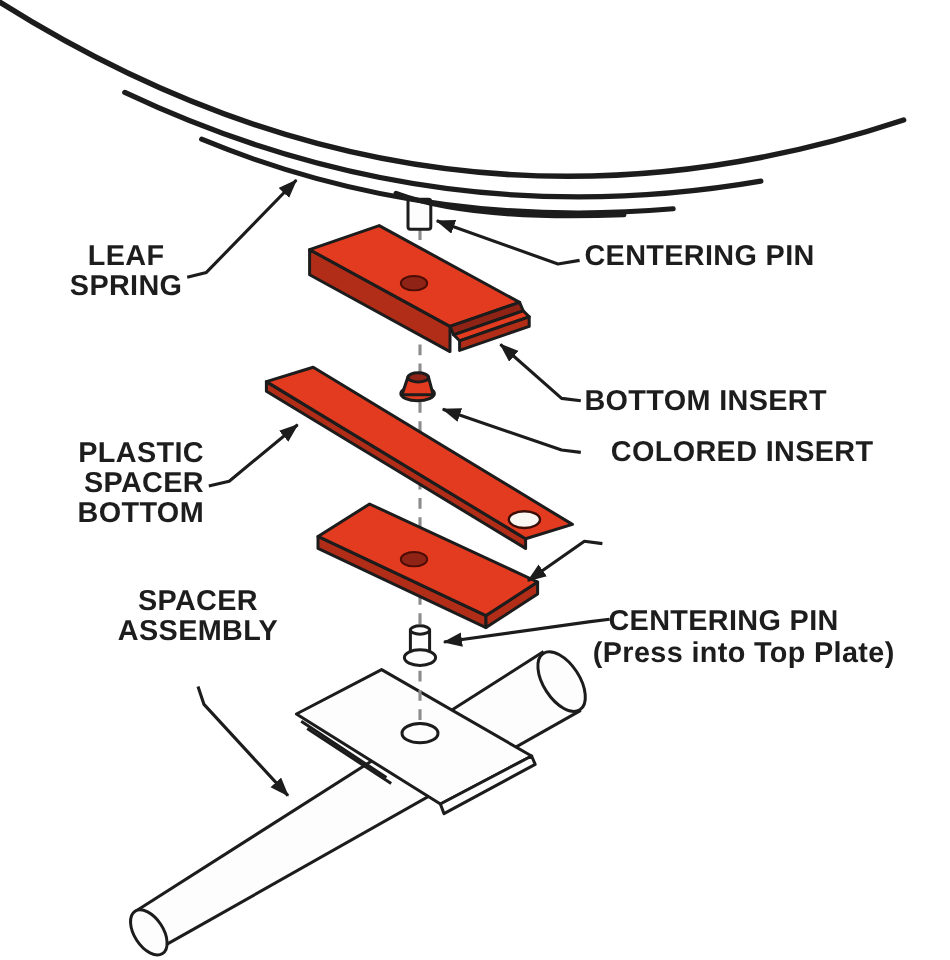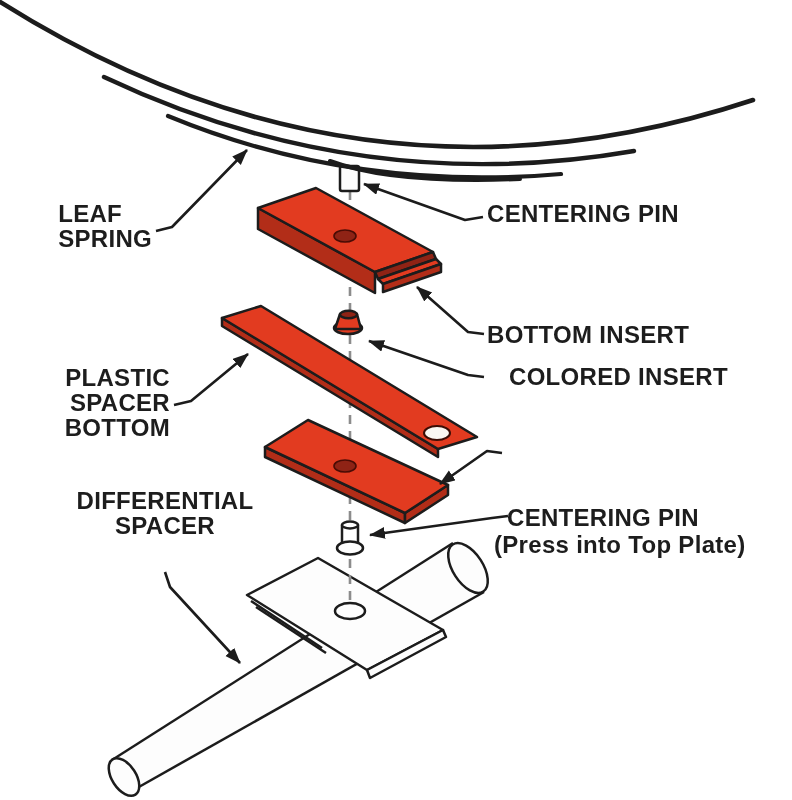--- a/index.html
+++ b/index.html
@@ -113,21 +113,21 @@
       <polyline class="leader" marker-end="url(#arrow)" points="483,217 465,220 364,184"></polyline>
       <polyline class="leader" marker-end="url(#arrow)" points="484,334 468,332 417,287"></polyline>
       <polyline class="leader" marker-end="url(#arrow)" points="484,377 468,375 369,341"></polyline>
       <polyline class="leader" marker-end="url(#arrow)" points="502,453 487,451 440,484"></polyline>
       <polyline class="leader" marker-end="url(#arrow)" points="508,516 492,518 370,535"></polyline>
       <polyline class="leader" marker-end="url(#arrow)" points="174,405 191,401 248,354"></polyline>
       <polyline class="leader" marker-end="url(#arrow)" points="165,572 170,587 240,663"></polyline>
     </g>
   </svg>
 
-  <div class="lbl" style="right:640px;top:201px;text-align:left;">
+  <div class="lbl" style="right:640px;top:201px;text-align:center;">
     <span>LEAF</span>
     <span>SPRING</span>
   </div>
 
   <div class="lbl" style="left:487px;top:201px;">
     <span>CENTERING PIN</span>
   </div>
 
   <div class="lbl" style="left:487px;top:322px;">
     <span>BOTTOM INSERT</span>
@@ -143,17 +143,17 @@
     <span>BOTTOM</span>
   </div>
 
 
   <div class="lbl" style="left:494px;top:504px;line-height:27px;">
     <span style="margin-left:13px;">CENTERING PIN</span>
     <span>(Press into Top Plate)</span>
   </div>
 
   <div class="lbl" style="left:65px;top:488px;width:200px;text-align:center;">
-    <span>DIFFERENTIAL</span>
     <span>SPACER</span>
+    <span>ASSEMBLY</span>
   </div>
 
 </div>
 
 </body></html>

